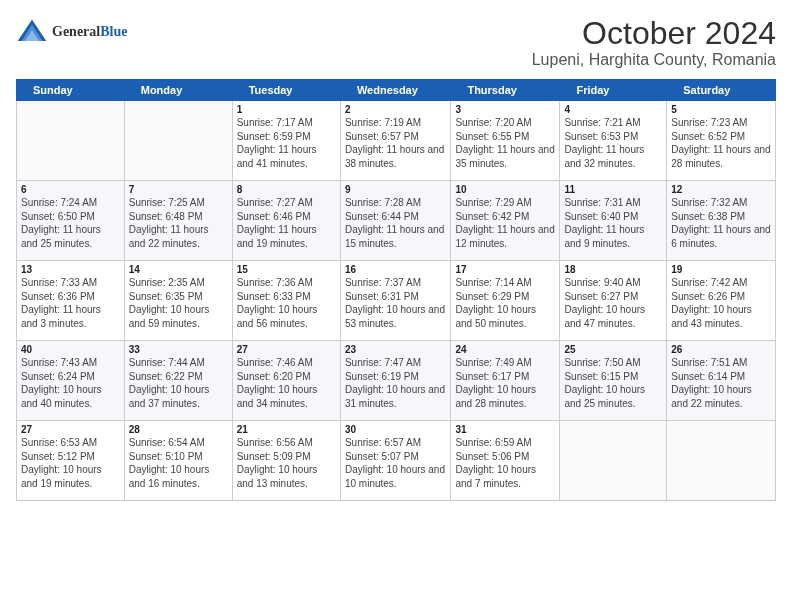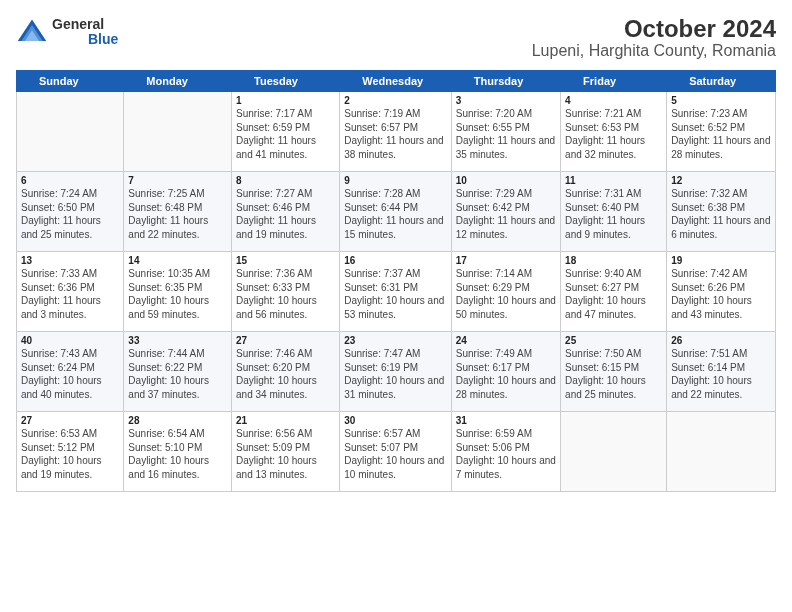--- a/index.html
+++ b/index.html
@@ -22,60 +22,60 @@
       align-items: flex-start;
       margin-bottom: 10px;
     }
     .logo {
       display: flex;
       align-items: center;
       gap: 4px;
     }
     .logo-text {
       display: flex;
-      flex-direction: column;
+      flex-direction: row;
       line-height: 1.1;
+      font-family: Liberation Serif, serif;
     }
     .logo-general {
       font-size: 14px;
       font-weight: bold;
       color: #333;
     }
     .logo-blue {
       font-size: 14px;
       font-weight: bold;
       color: #1a5fb4;
-      margin-left: 36px;
     }
     .logo-icon {
       width: 32px;
       height: 32px;
     }
     .title-block {
       text-align: right;
     }
     .month-title {
-      font-size: 24px;
-      font-weight: bold;
+      font-size: 32px;
+      font-weight: normal;
       color: #333;
       line-height: 1.1;
     }
     .subtitle {
       font-size: 16px;
       color: #555;
     }
     .calendar {
       width: 100%;
       border-collapse: collapse;
       font-size: 9.5px;
     }
     .calendar thead th {
       background: #1a5fb4;
       color: #fff;
-      padding: 4px 22px;
+      padding: 4px 16px;
       text-align: left;
       font-size: 11px;
       font-weight: bold;
       border: 1px solid #1a5fb4;
     }
     .calendar tbody td {
       border: 1px solid #ccc;
       vertical-align: top;
       padding: 3px 4px;
       width: 113px;
@@ -216,21 +216,21 @@
         </tr>
         <tr>
           <td>
             <span class="day-number">13</span>
             <div class="day-detail">Sunrise: 7:33 AM
 Sunset: 6:36 PM
 Daylight: 11 hours and 3 minutes.</div>
           </td>
           <td>
             <span class="day-number">14</span>
-            <div class="day-detail">Sunrise: 10:35 AM
+            <div class="day-detail">Sunrise: 2:35 AM
 Sunset: 6:35 PM
 Daylight: 10 hours and 59 minutes.</div>
           </td>
           <td>
             <span class="day-number">15</span>
             <div class="day-detail">Sunrise: 7:36 AM
 Sunset: 6:33 PM
 Daylight: 10 hours and 56 minutes.</div>
           </td>
           <td>

